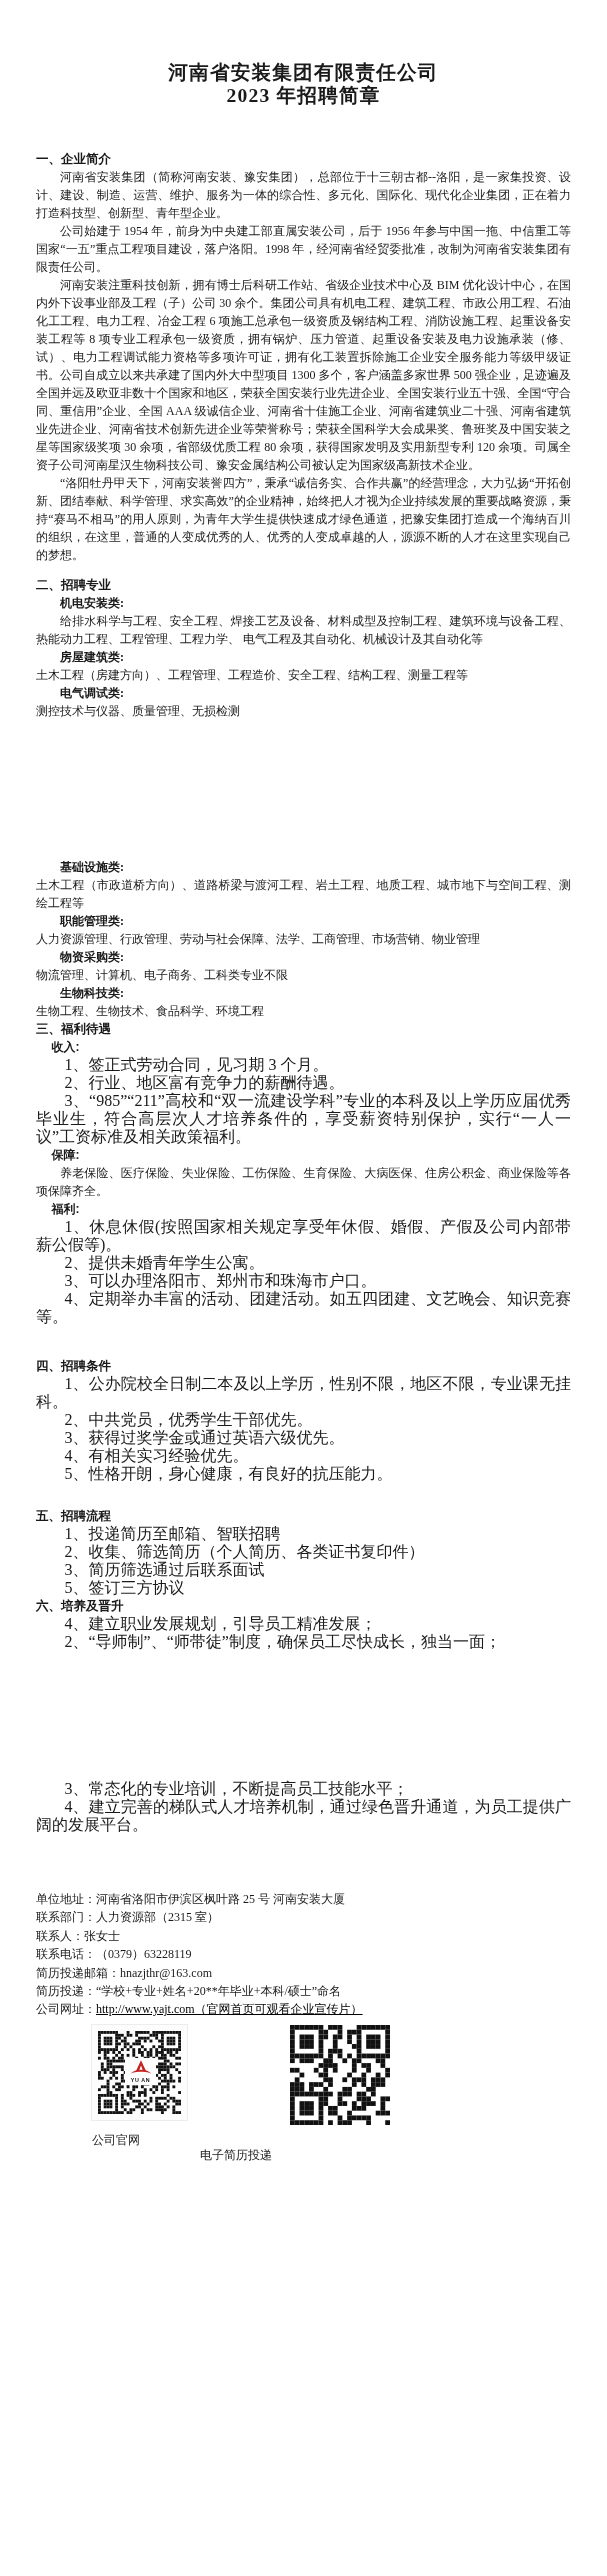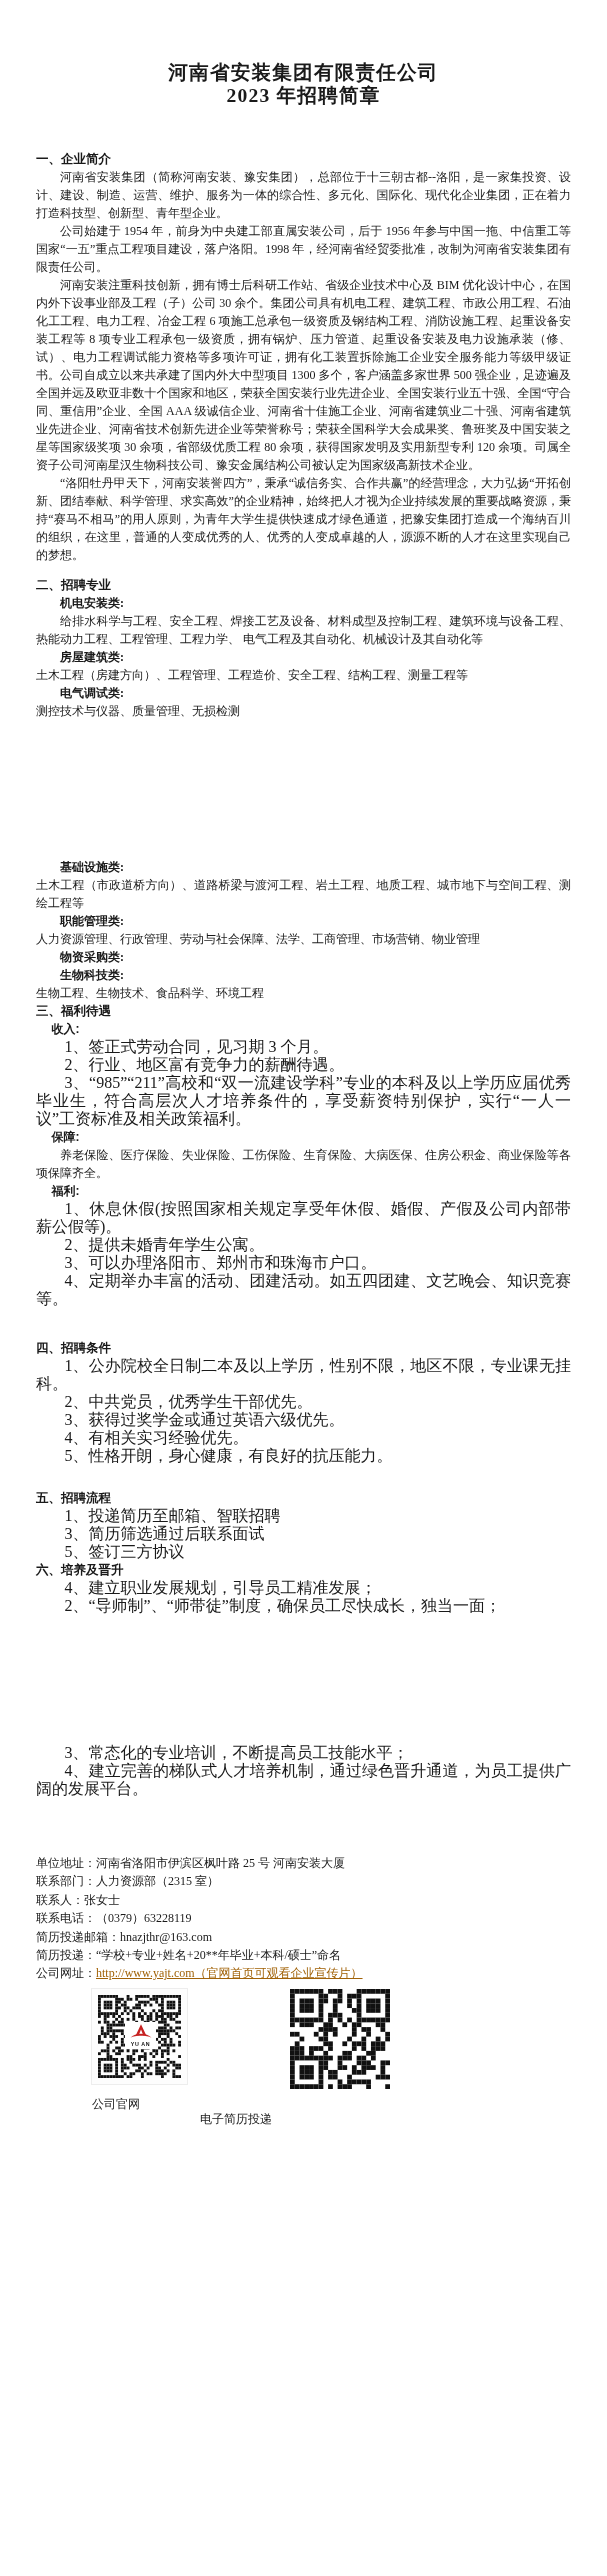--- a/index.html
+++ b/index.html
@@ -65,20 +65,21 @@
         <div class="sub">电气调试类:</div>
         <div class="plain">测控技术与仪器、质量管理、无损检测</div>
       </div>
     <div class="gap-a"></div>
     <div id="majors-b">
         <div class="sub">基础设施类:</div>
         <div class="plain">土木工程（市政道桥方向）、道路桥梁与渡河工程、岩土工程、地质工程、城市地下与空间工程、测绘工程等</div>
         <div class="sub">职能管理类:</div>
         <div class="plain">人力资源管理、行政管理、劳动与社会保障、法学、工商管理、市场营销、物业管理</div>
         <div class="sub">物资采购类:</div>
+        <div class="plain">物流管理、计算机、电子商务、工科类专业不限</div>
         <div class="sub">生物科技类:</div>
         <div class="plain">生物工程、生物技术、食品科学、环境工程</div>
       </div>
 
     <div class="h1">三、福利待遇</div>
     <div class="sub2">收入:</div>
     <div id="income-items">
         <div class="item">1、签正式劳动合同，见习期 3 个月。</div>
         <div class="item">2、行业、地区富有竞争力的薪酬待遇。</div>
         <div class="item">3、“985”“211”高校和“双一流建设学科”专业的本科及以上学历应届优秀毕业生，符合高层次人才培养条件的，享受薪资特别保护，实行“一人一议”工资标准及相关政策福利。</div>
@@ -100,20 +101,21 @@
         <div class="item">2、中共党员，优秀学生干部优先。</div>
         <div class="item">3、获得过奖学金或通过英语六级优先。</div>
         <div class="item">4、有相关实习经验优先。</div>
         <div class="item">5、性格开朗，身心健康，有良好的抗压能力。</div>
       </div>
 
     <div class="gap-c"></div>
     <div class="h1">五、招聘流程</div>
     <div id="proc-items">
         <div class="item">1、投递简历至邮箱、智联招聘</div>
+        <div class="item">2、收集、筛选简历（个人简历、各类证书复印件）</div>
         <div class="item">3、简历筛选通过后联系面试</div>
         <div class="item">5、签订三方协议</div>
       </div>
 
     <div class="h1">六、培养及晋升</div>
     <div id="dev-items-a">
         <div class="item">4、建立职业发展规划，引导员工精准发展；</div>
         <div class="item">2、“导师制”、“师带徒”制度，确保员工尽快成长，独当一面；</div>
       </div>
     <div class="gap-d"></div>
@@ -125,21 +127,21 @@
     <div class="gap-e"></div>
     <div id="contact-lines">
         <div class="contact">单位地址：河南省洛阳市伊滨区枫叶路 25 号 河南安装大厦</div>
         <div class="contact">联系部门：人力资源部（2315 室）</div>
         <div class="contact">联系人：张女士</div>
         <div class="contact">联系电话：（0379）63228119</div>
         <div class="contact">简历投递邮箱：hnazjthr@163.com</div>
         <div class="contact">简历投递：“学校+专业+姓名+20**年毕业+本科/硕士”命名</div>
       </div>
     <div class="contact">
-      <span>公司网址：</span><a href="#" class="site-link" id="site-link" style="color: #a16207;">http://www.yajt.com（官网首页可观看企业宣传片）</a>
+      <span>公司网址：</span><a href="#" class="site-link" id="site-link" style="color: #000000;">http://www.yajt.com（官网首页可观看企业宣传片）</a>
     </div>
 
     <div class="qr-row">
       <div class="qr-left">
         <div id="qr1">
             <svg xmlns="http://www.w3.org/2000/svg" width="83" height="83" style="display:block" fill="#111111" viewBox="0 0 139.188 139.188">
               <rect x="0" y="0" width="4.8" height="4.8"></rect>
               <rect x="4.8" y="0" width="4.8" height="4.8"></rect>
               <rect x="9.6" y="0" width="4.8" height="4.8"></rect>
               <rect x="14.399999999999999" y="0" width="4.8" height="4.8"></rect>

